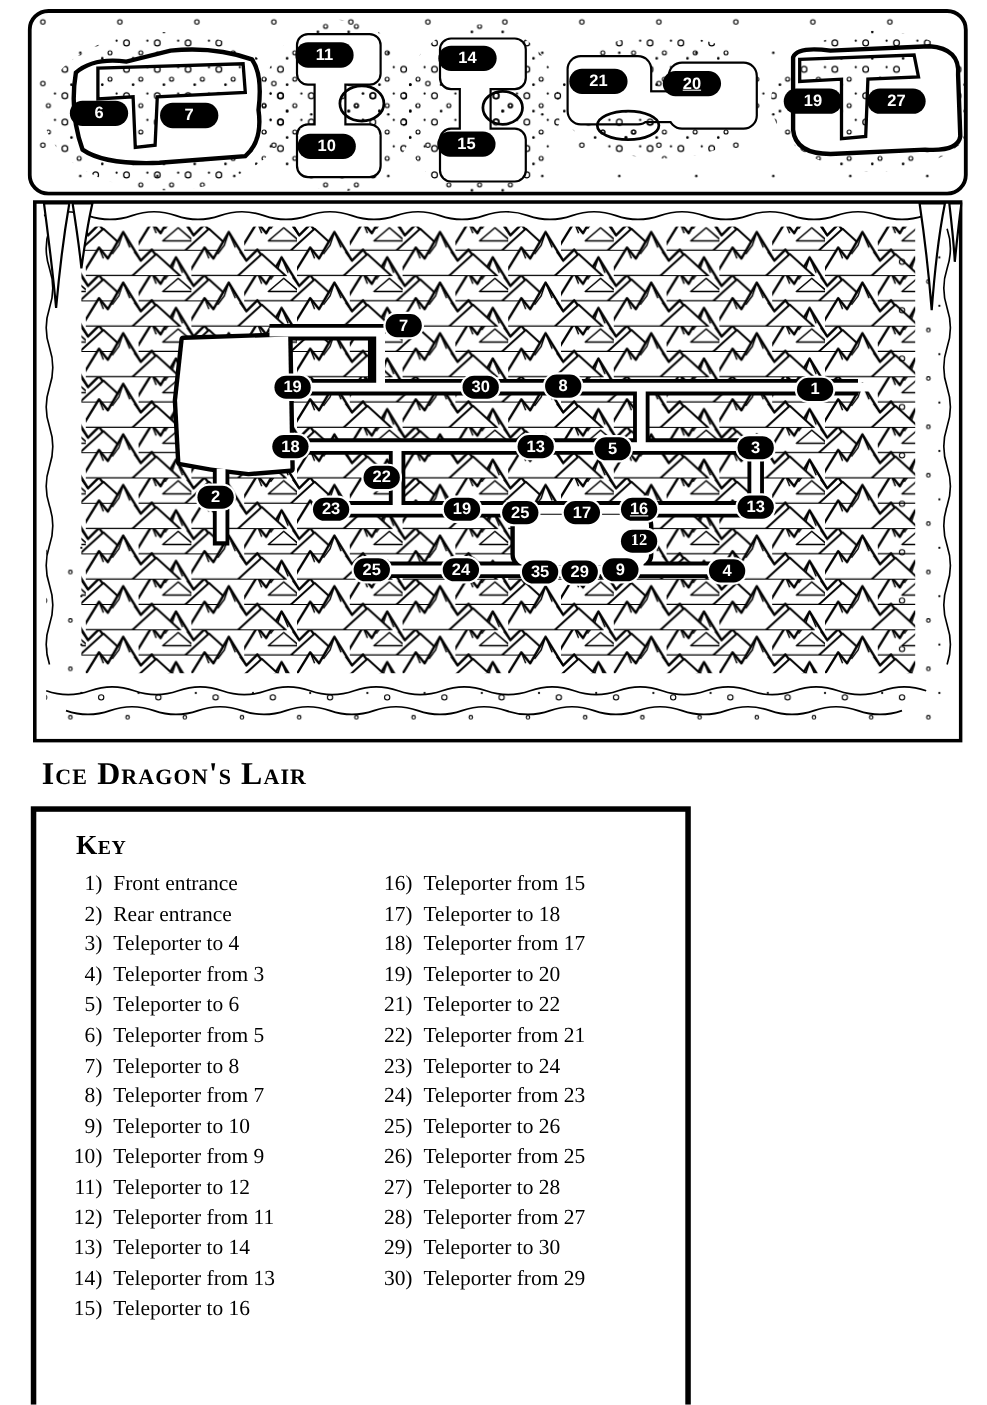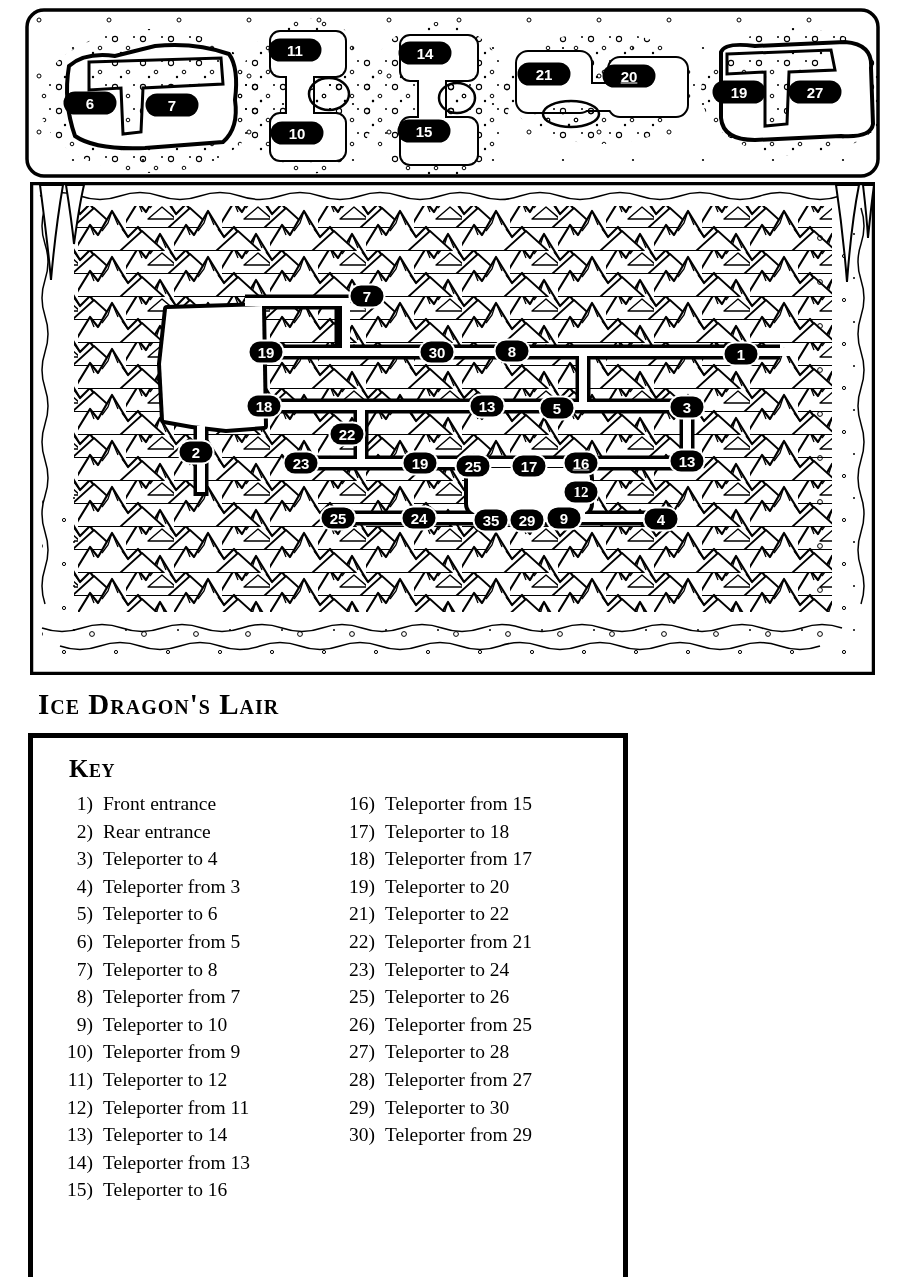--- a/index.html
+++ b/index.html
@@ -329,20 +329,24 @@
           </div>
           <div class="key-row">
             <span class="key-num">22)</span>
             <span class="key-label">Teleporter from 21</span>
           </div>
           <div class="key-row">
             <span class="key-num">23)</span>
             <span class="key-label">Teleporter to 24</span>
           </div>
           <div class="key-row">
+            <span class="key-num">24)</span>
+            <span class="key-label">Teleporter from 23</span>
+          </div>
+          <div class="key-row">
             <span class="key-num">25)</span>
             <span class="key-label">Teleporter to 26</span>
           </div>
           <div class="key-row">
             <span class="key-num">26)</span>
             <span class="key-label">Teleporter from 25</span>
           </div>
           <div class="key-row">
             <span class="key-num">27)</span>
             <span class="key-label">Teleporter to 28</span>

